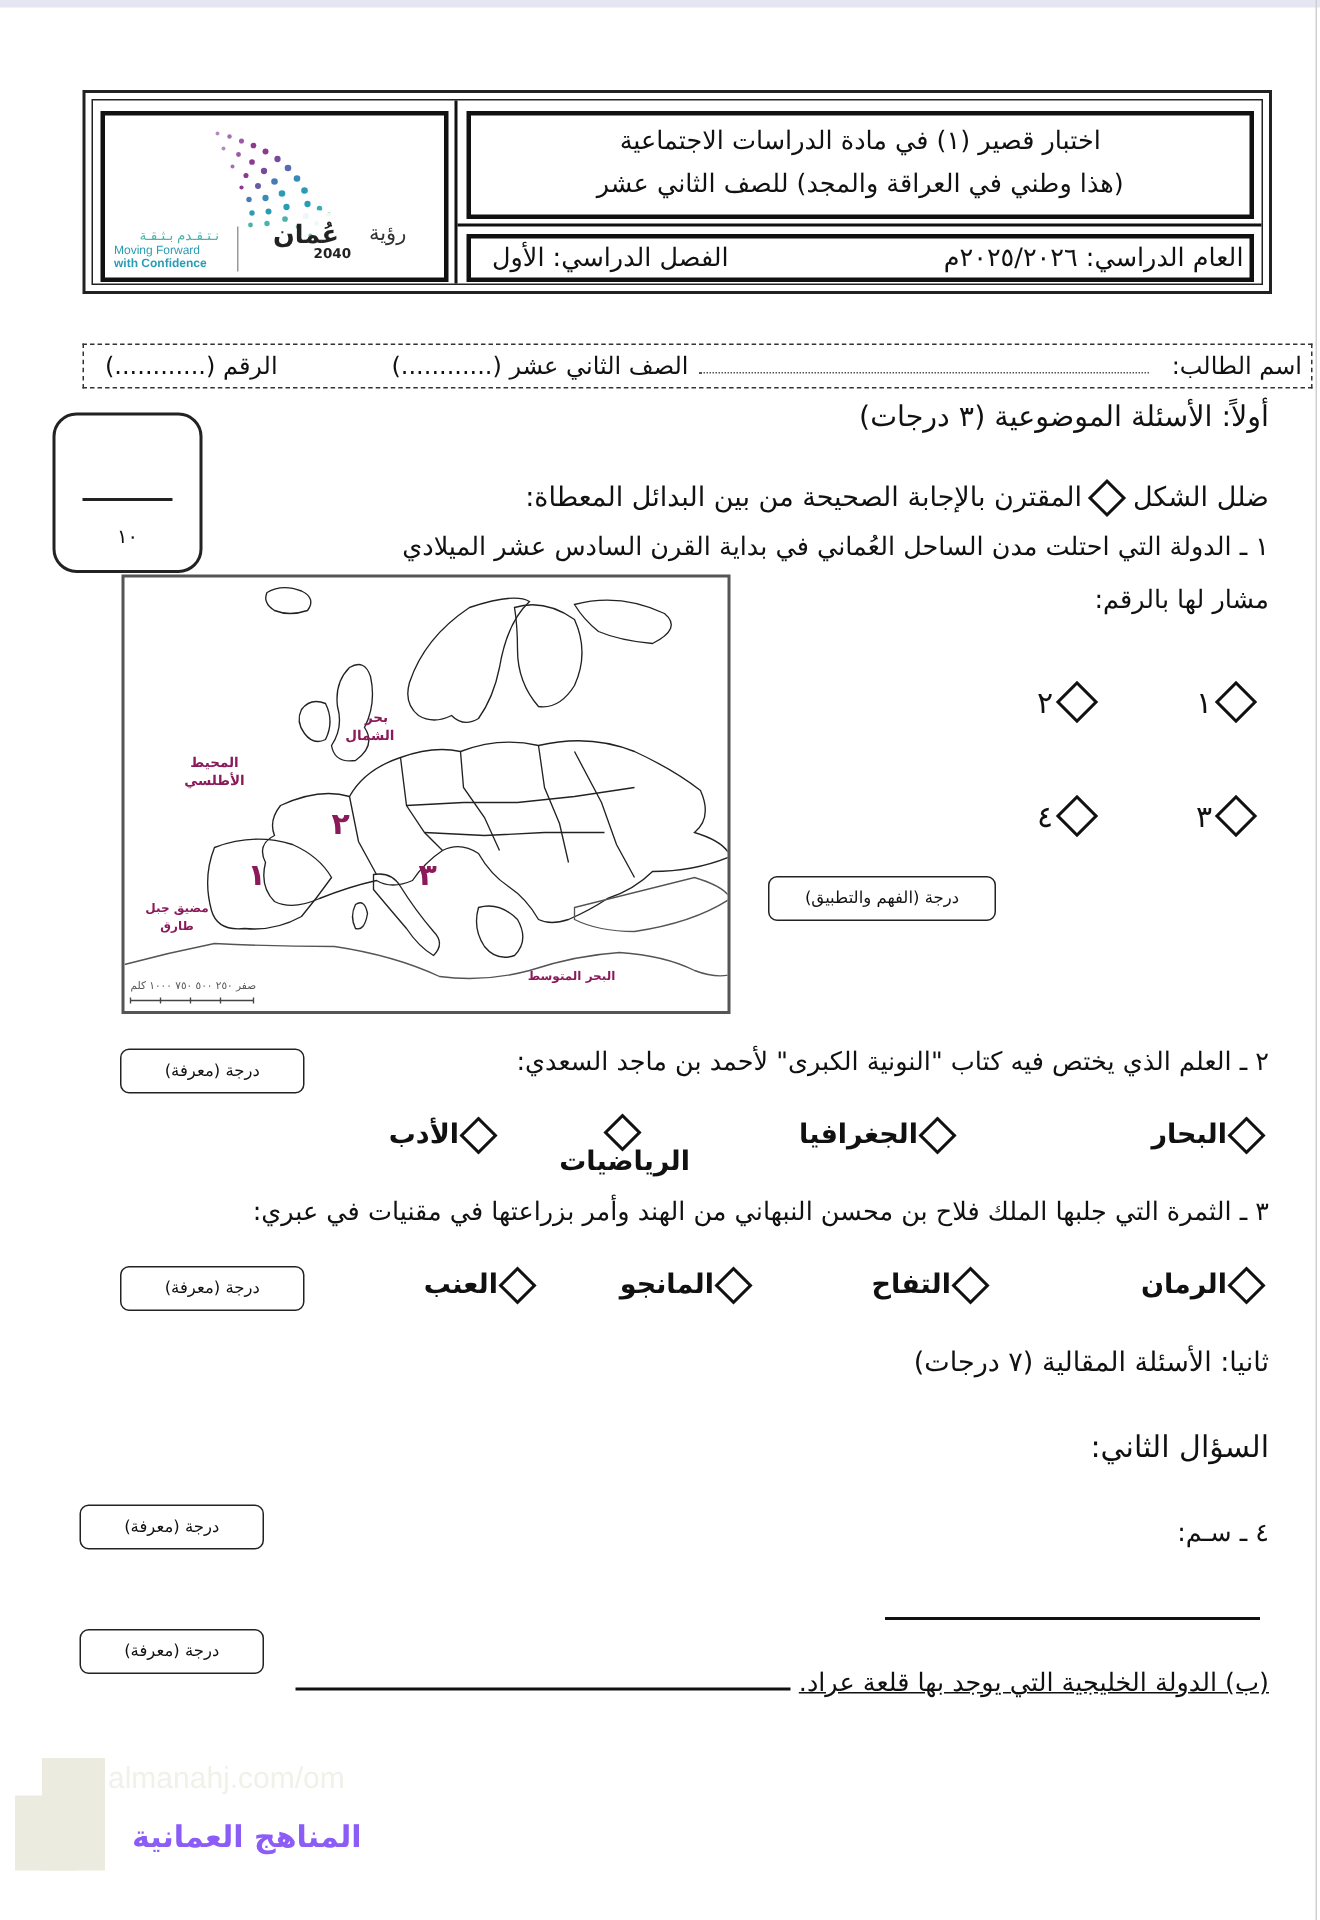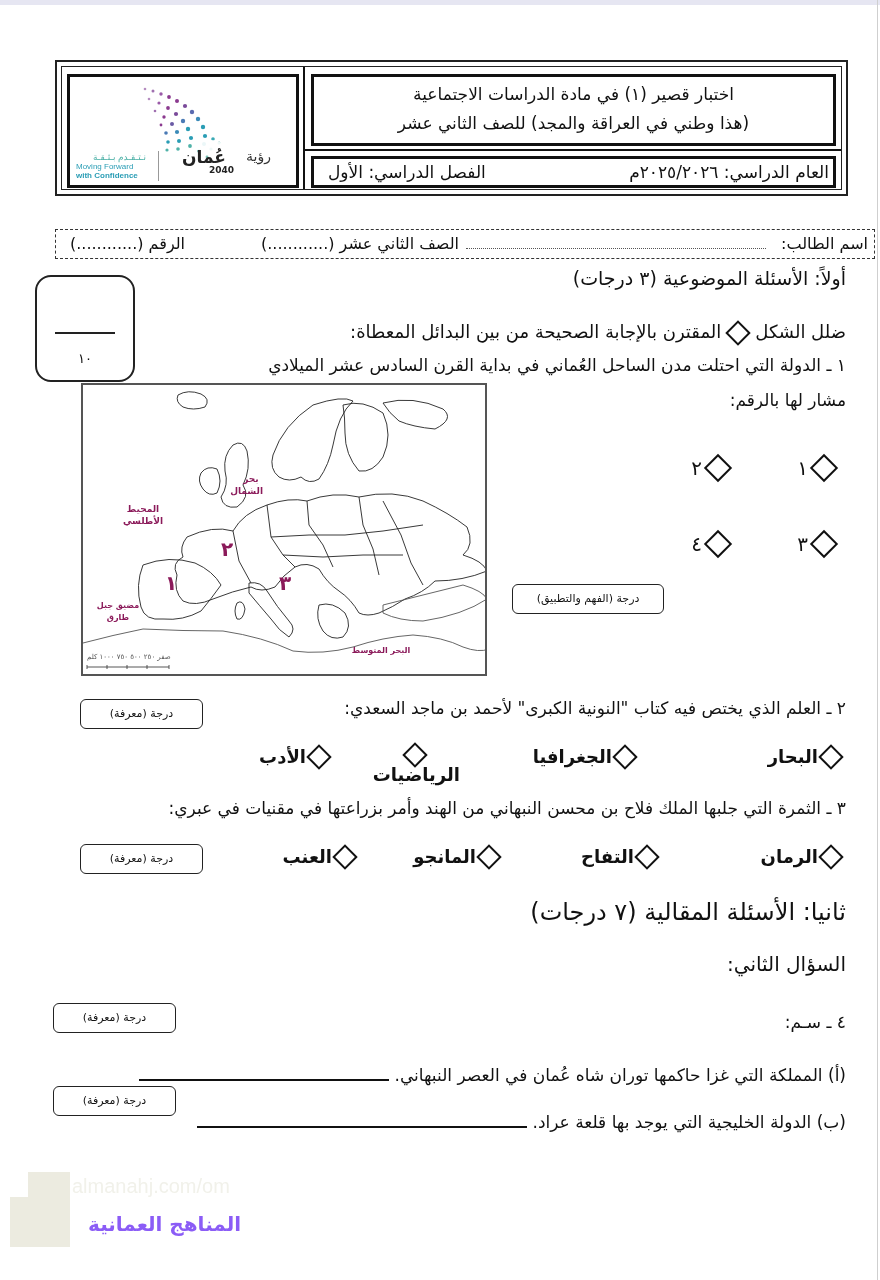--- a/index.html
+++ b/index.html
@@ -257,30 +257,30 @@
 <div class="choice" style="right:376px; top:846px;">
     <span class="diamond"></span>
     <span>المانجو</span>
   </div>
 <div class="choice" style="right:520px; top:846px;">
     <span class="diamond"></span>
     <span>العنب</span>
   </div>
 <div class="grade-tag" style="left:80px; top:844px; width:123px;">درجة (معرفة)</div>
 
-<div class="section-title" style="top:898px; font-size:24px;">ثانيا: الأسئلة المقالية (٧ درجات)</div>
+<div class="section-title" style="top:898px; font-size:18px;">ثانيا: الأسئلة المقالية (٧ درجات)</div>
 <div class="section-title" style="top:952px; font-size:20px;">السؤال الثاني:</div>
 
 <div class="text-line" style="top:1012px; font-size:17px;">٤ ـ سـم:</div>
 <div class="grade-tag" style="left:53px; top:1003px; width:123px;">درجة (معرفة)</div>
 
 <div class="text-line" style="top:1065px;">
-  <span>(أ) المملكة التي غزا حاكمها توران شاه عُمان في العصر النبهاني.</span><span class="answer-line"></span>
+  <span class="answer-line"></span>
 </div>
 <div class="grade-tag" style="left:53px; top:1086px; width:123px;">درجة (معرفة)</div>
-<div class="text-line" style="top:1112px;">
+<div class="text-line" style="top:1112px;text-decoration:underline;">
   <span>(ب) الدولة الخليجية التي يوجد بها قلعة عراد.</span><span class="answer-line long"></span>
 </div>
 
 <div class="wm-sq1"></div>
 <div class="wm-sq2"></div>
 <div class="wm-url">almanahj.com/om</div>
 <div class="wm-ar">المناهج العمانية</div>
 
 </body></html>

